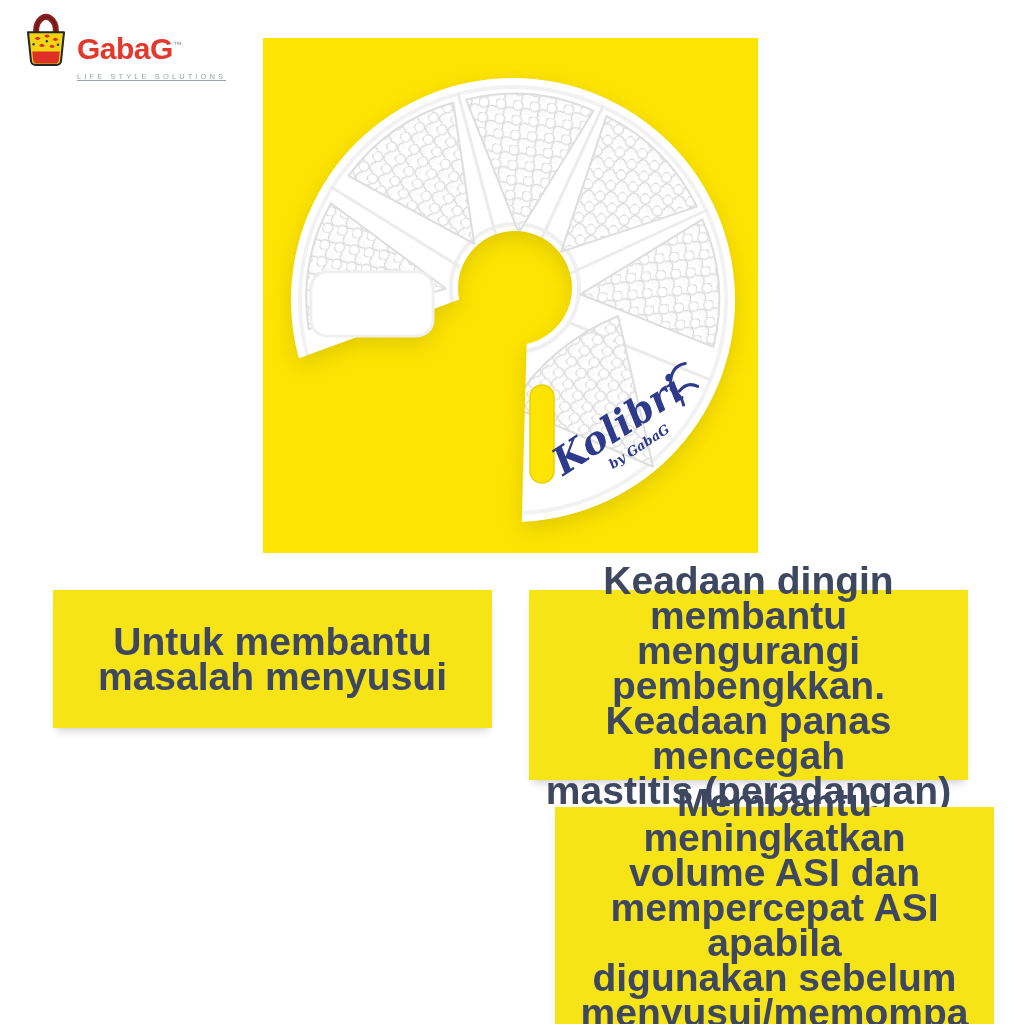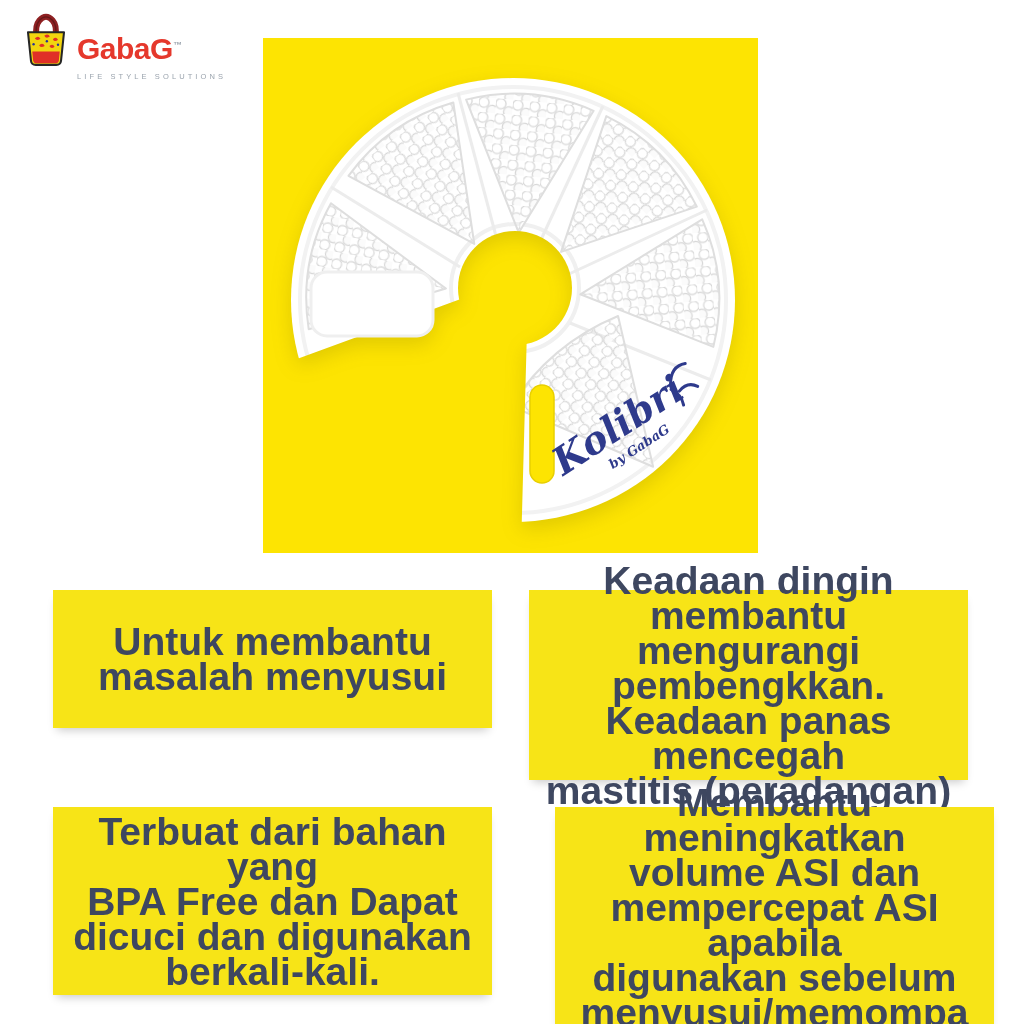--- a/index.html
+++ b/index.html
@@ -22,21 +22,21 @@
     color:#e5382c;font-weight:bold;font-size:30px;line-height:42px;
     letter-spacing:-0.5px;
   }
   .wordmark sup{
     color:#9aa3ad;font-size:9px;font-weight:bold;vertical-align:super;
     letter-spacing:0;
   }
   .tagline{
     margin-top:2px;
     color:#9aa3ad;font-size:7.5px;letter-spacing:3.1px;
-    text-transform:uppercase;white-space:nowrap;
+    text-transform:uppercase;white-space:nowrap;text-decoration:underline;
   }
 
   
   .panel{
     position:absolute;left:263px;top:38px;width:495px;height:515px;
     background:#fde402;
   }
   .panel svg{width:100%;height:100%;display:block;
     filter:drop-shadow(0 7px 10px rgba(90,80,0,0.18));}
 
@@ -164,26 +164,20 @@
 masalah menyusui</p>
   </section>
 
   <section class="card c2">
     <p class="card-text">Keadaan dingin membantu
 mengurangi pembengkkan.
 Keadaan panas mencegah
 mastitis (peradangan)</p>
   </section>
 
-  <section class="card c3">
-    <p class="card-text">Terbuat dari bahan yang
-BPA Free dan Dapat
-dicuci dan digunakan
-berkali-kali.</p>
-  </section>
 
   <section class="card c4">
     <p class="card-text">Membantu meningkatkan
 volume ASI dan
 mempercepat ASI apabila
 digunakan sebelum
 menyusui/memompa asi.</p>
   </section>
 
 </div>

